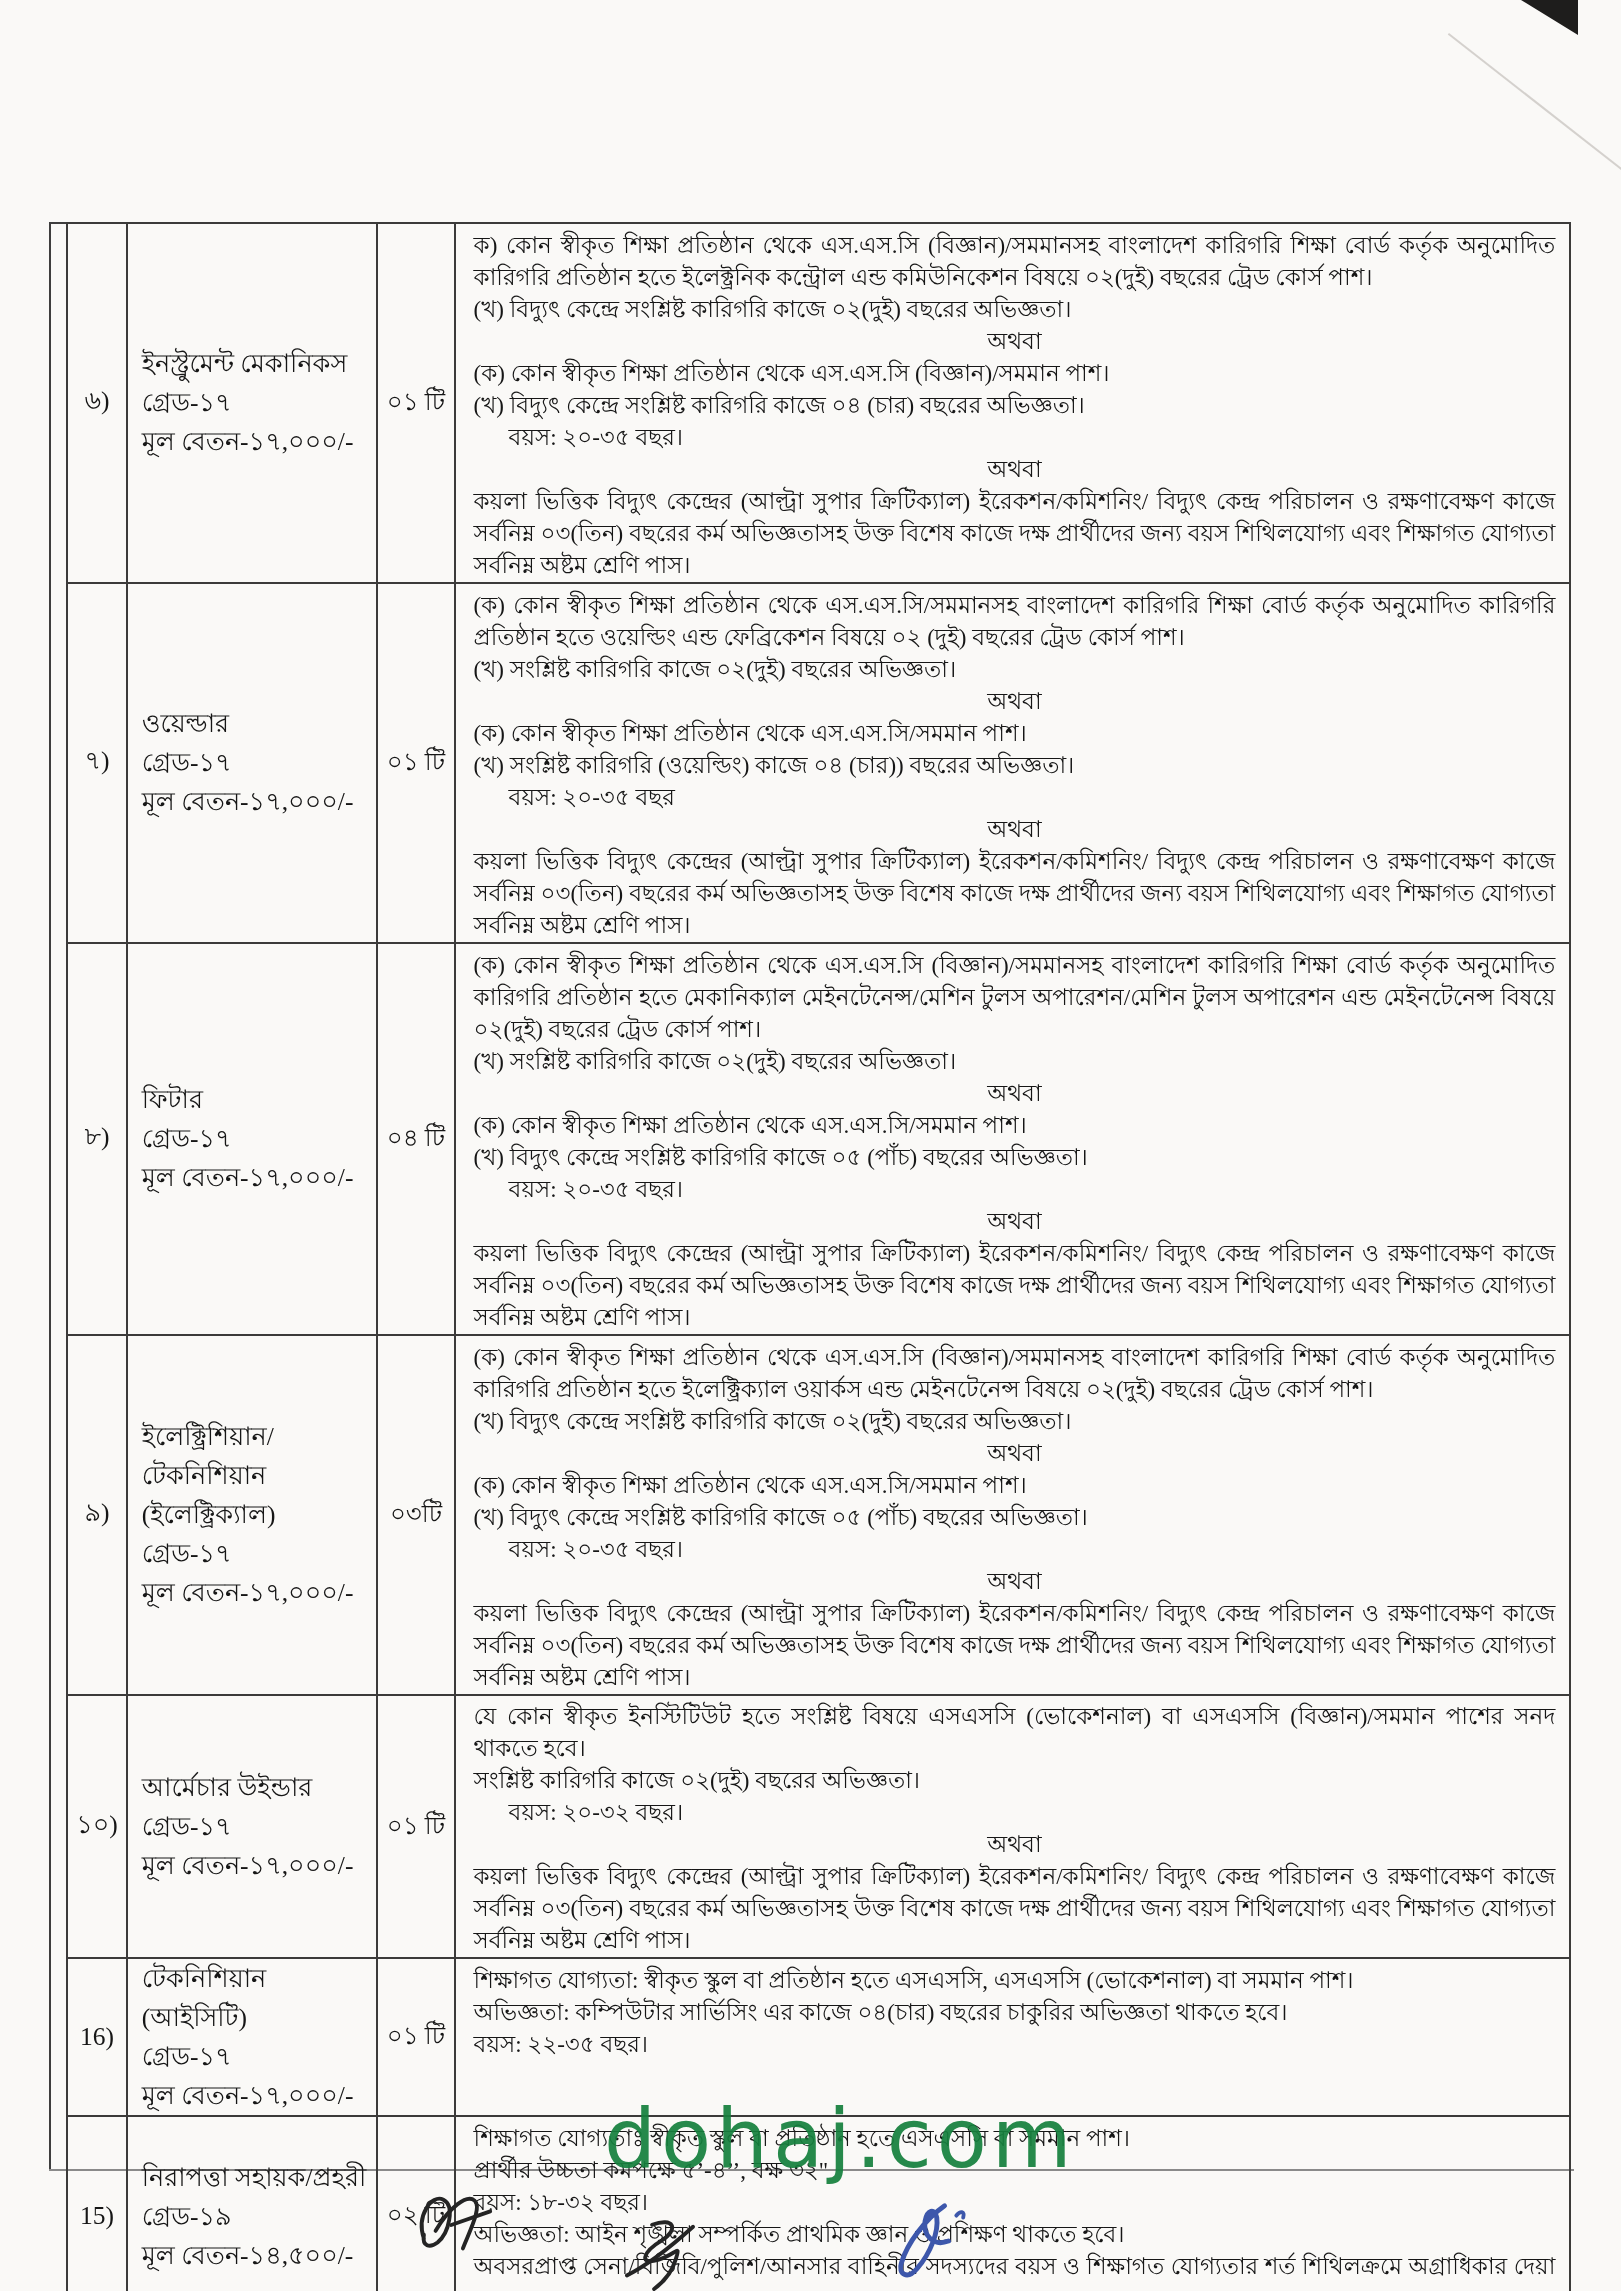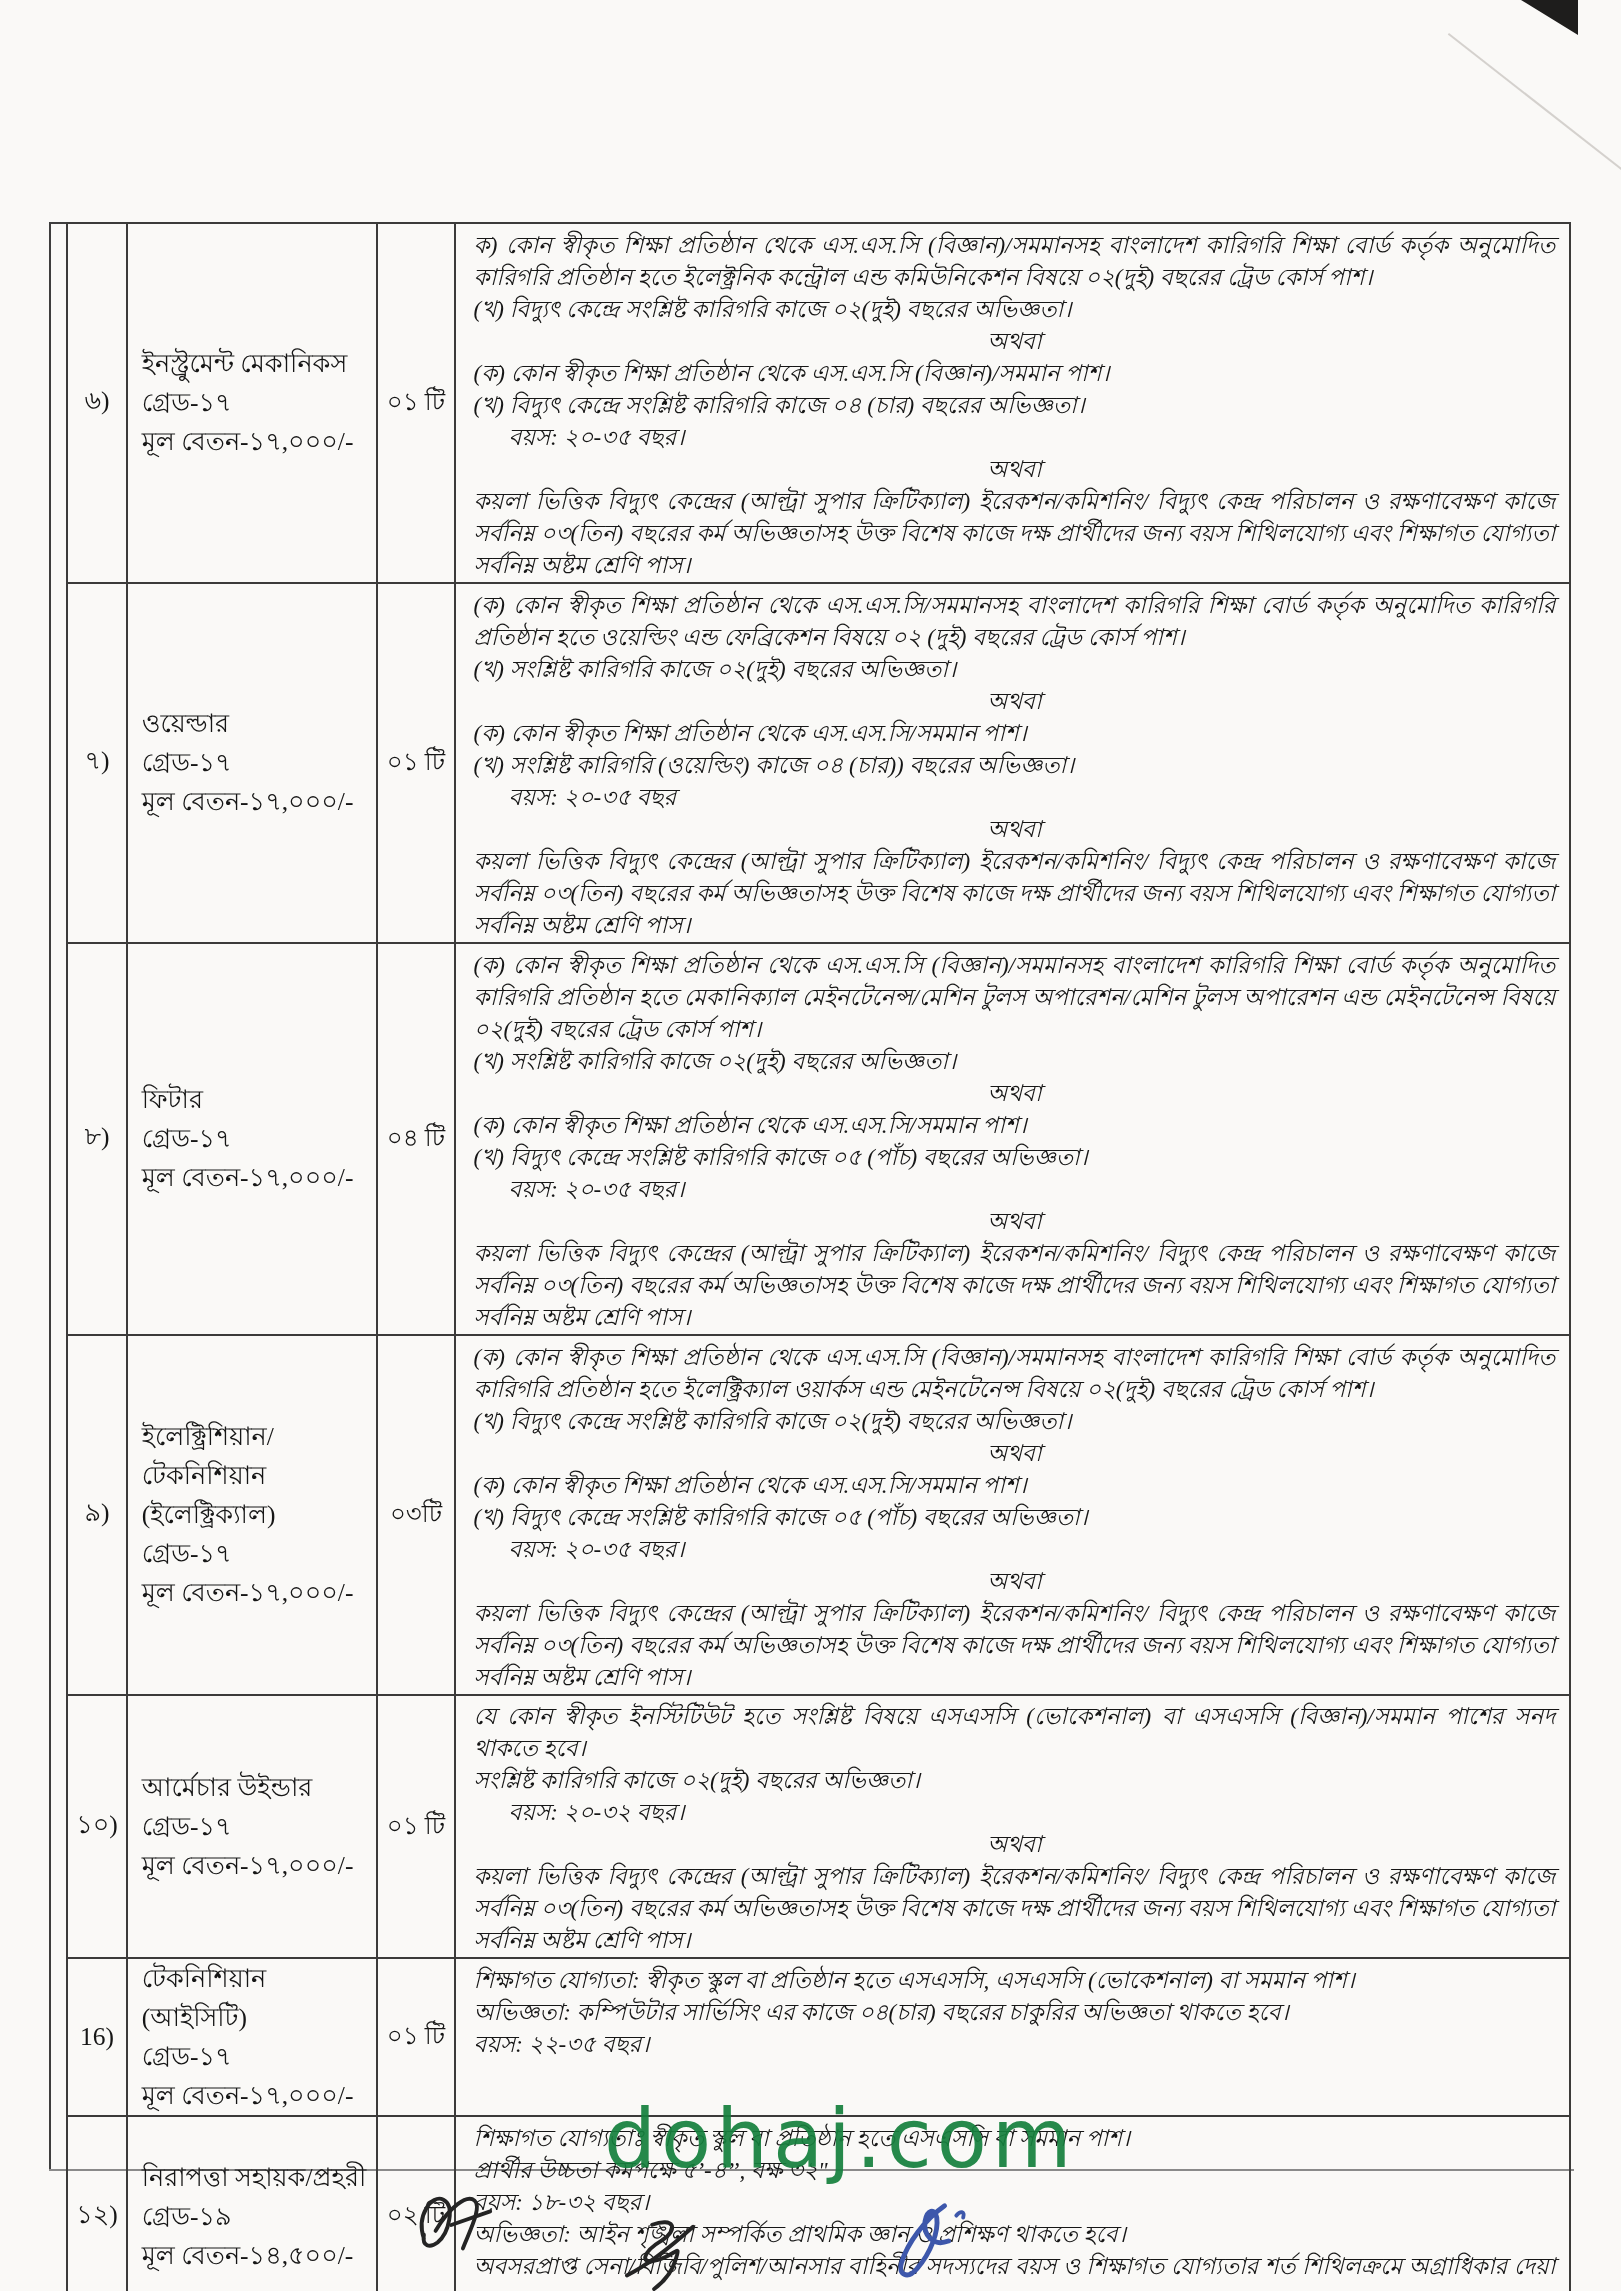--- a/index.html
+++ b/index.html
@@ -16,21 +16,21 @@
   .outer-top-seg{position:absolute;left:49px;top:222px;width:18.6px;height:2px;background:#3e3e3e;}
   .outer-bottom-line{position:absolute;left:49px;top:2169px;width:1525px;height:2px;background:#8a8a8a;}
   
   table.circular{position:absolute;left:66px;top:222px;width:1504px;
     border-collapse:collapse;table-layout:fixed;}
   table.circular td{border:2px solid #3c3b3a;vertical-align:middle;overflow:hidden;}
   .c-serial{text-align:center;font-size:25.5px;}
   .c-post{font-size:25.5px;padding:0 3.9px 0 13.7px;line-height:39px;}
   .c-count{text-align:center;font-size:24.5px;margin-left:48px;}
   .c-qual{vertical-align:top !important;padding:5.9px 13.7px 0 17.6px;font-size:23px;line-height:32px;}
-  .q{text-align:justify;font-style:italic;}
+  .q{text-align:justify;}
   .q.center{text-align:center;}
   .q.indent{padding-left:35px;}
   
   .watermark{position:absolute;left:604px;top:2098px;font-size:82px;line-height:1;
     color:#15803d;font-family:"DejaVu Sans","Liberation Sans",sans-serif;
     font-weight:500;letter-spacing:4.9px;opacity:.92;}
   
   .sig{position:absolute;}
   .sig svg{display:block;}
 </style>
@@ -179,21 +179,21 @@
             <div>০১ টি</div>
           </td>
           <td class="c-qual">
             <div class="q">শিক্ষাগত যোগ্যতা: স্বীকৃত স্কুল বা প্রতিষ্ঠান হতে এসএসসি, এসএসসি (ভোকেশনাল) বা সমমান পাশ।</div>
             <div class="q">অভিজ্ঞতা: কম্পিউটার সার্ভিসিং এর কাজে ০৪(চার) বছরের চাকুরির অভিজ্ঞতা থাকতে হবে।</div>
             <div class="q">বয়স: ২২-৩৫ বছর।</div>
           </td>
         </tr>
         <tr style="height: 161px;">
           <td class="c-serial">
-            <div>১২)</div>
+            <div>15)</div>
           </td>
           <td class="c-post">
             <div>নিরাপত্তা সহায়ক/প্রহরী</div>
             <div>গ্রেড-১৯</div>
             <div>মূল বেতন-১৪,৫০০/-</div>
           </td>
           <td class="c-count">
             <div>০২ টি</div>
           </td>
           <td class="c-qual">

